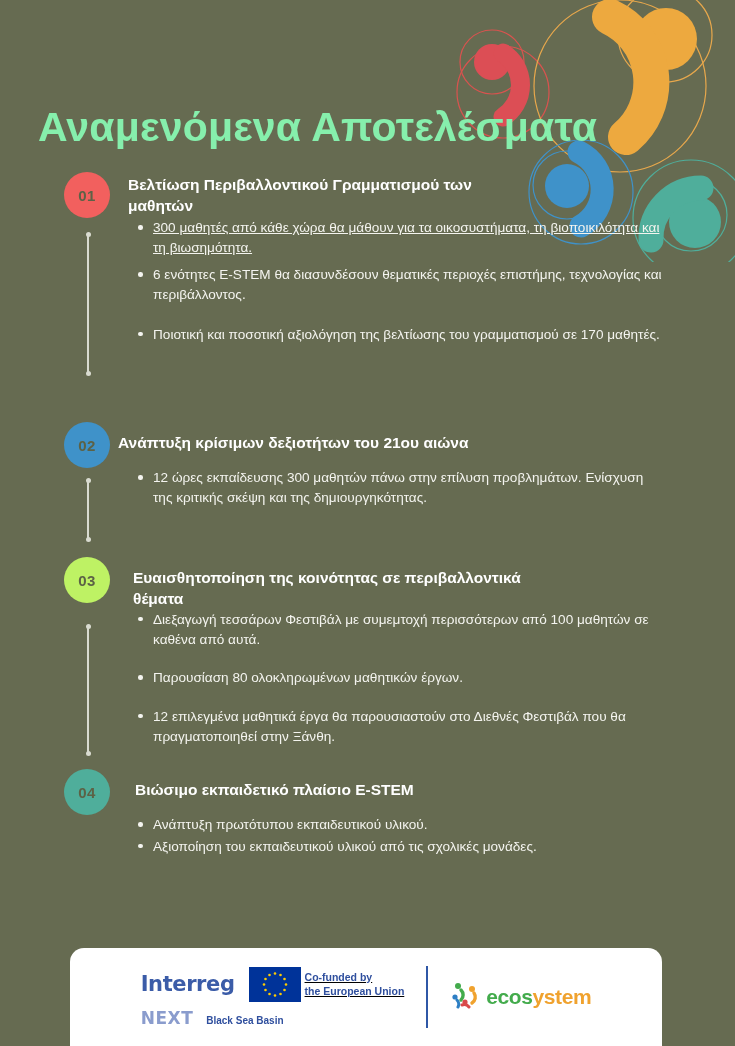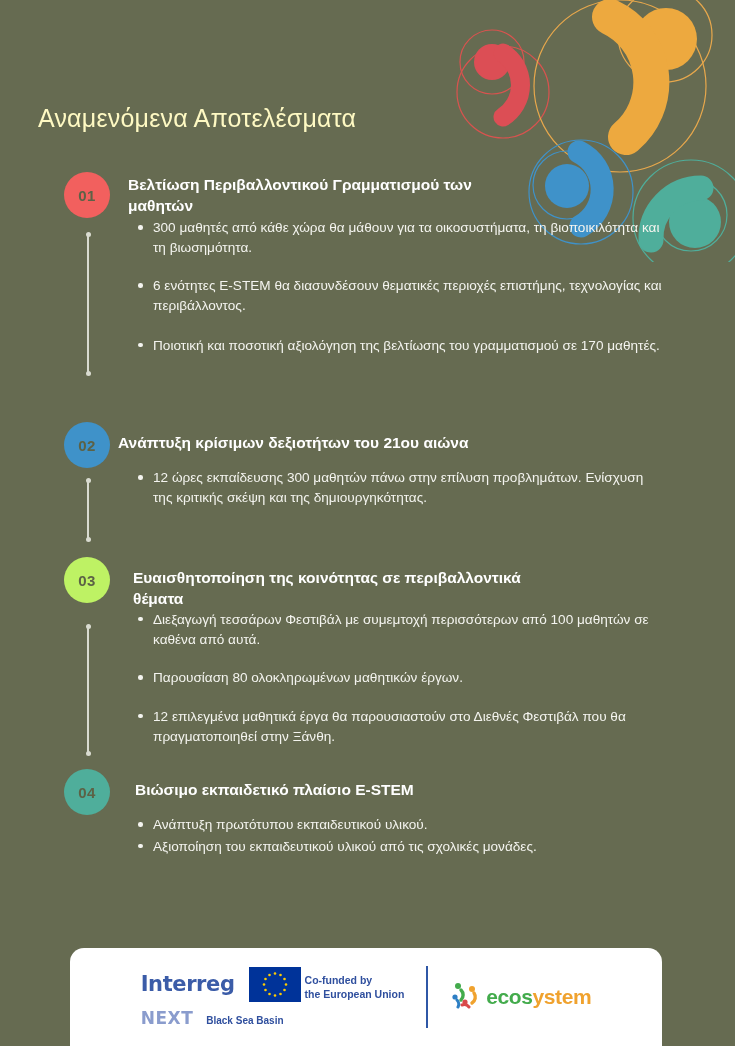--- a/index.html
+++ b/index.html
@@ -12,21 +12,21 @@
   }
   .slide{position:relative;width:735px;height:1046px;overflow:hidden;}
 
   
   .decor{position:absolute;top:0;right:0;width:300px;height:260px;pointer-events:none;}
   .decor svg{display:block;}
 
   
   .title{
     position:absolute;left:38px;top:104px;
-    font-size:25px;font-weight:normal;color:#fef9c3;
+    font-size:41px;font-weight:bold;color:#86efac;
     letter-spacing:.2px;white-space:nowrap;
   }
 
   
   .sections{position:absolute;left:0;top:172px;width:735px;}
   .section{position:relative;}
 
   .sec-head{display:flex;align-items:flex-start;}
   .badge{
     flex:0 0 auto;width:46px;height:46px;border-radius:50%;
@@ -80,21 +80,21 @@
     font-size:21px;font-weight:bold;color:#3b5ca8;letter-spacing:-.4px;
     font-family:"DejaVu Sans",sans-serif;
   }
   .next-row{display:flex;align-items:baseline;gap:13px;}
   .next-word{
     font-size:17px;font-weight:bold;color:#8a9ccd;letter-spacing:.5px;
     font-family:"DejaVu Sans",sans-serif;
   }
   .basin-word{font-size:10px;font-weight:bold;color:#2f4f9e;letter-spacing:0;}
 
-  .eu-block{display:flex;align-items:flex-end;gap:4px;}
+  .eu-block{display:flex;align-items:center;gap:4px;text-decoration:underline;}
   .eu-flag{width:52px;height:35px;background:#003399;position:relative;flex:0 0 auto;}
   .eu-text{font-size:10.5px;font-weight:bold;color:#2f4f9e;line-height:1.35;white-space:nowrap;}
 
   .divider{width:2px;height:62px;background:#2f57a6;}
 
   .eco-block{display:flex;align-items:center;gap:6px;}
   .eco-word{font-size:21px;font-weight:bold;letter-spacing:-.4px;}
   .eco-a{color:#43ab4c;}
   .eco-b{color:#f0a22e;}
 </style>
@@ -141,21 +141,21 @@
   <div class="sections">
 
     <div class="section" style="height:250px;">
       <div class="sec-head" style="padding-left:64px;">
         <div class="badge c1">01</div>
         <div class="sec-title" style="margin-left:18px;width:405px;">Βελτίωση Περιβαλλοντικού Γραμματισμού των μαθητών</div>
       </div>
       <div class="sec-body" style="height:170px;">
         <div class="connector" style="left:87px;top:16px;height:140px;"></div>
         <ul class="bullets" style="position:absolute;left:138px;top:0;width:528px;">
-          <li style="margin-bottom:19px;">300 μαθητές από κάθε χώρα θα μάθουν για τα οικοσυστήματα, τη βιοποικιλότητα και τη βιωσημότητα.</li>
+          <li style="margin-bottom:8px;text-decoration:underline;">300 μαθητές από κάθε χώρα θα μάθουν για τα οικοσυστήματα, τη βιοποικιλότητα και τη βιωσημότητα.</li>
           <li style="margin-bottom:20px;">6 ενότητες E-STEM θα διασυνδέσουν θεματικές περιοχές επιστήμης, τεχνολογίας και περιβάλλοντος.</li>
           <li>Ποιοτική και ποσοτική αξιολόγηση της βελτίωσης του γραμματισμού σε 170 μαθητές.</li>
         </ul>
       </div>
     </div>
 
     <div class="section" style="height:135px;">
       <div class="sec-head" style="padding-left:64px;">
         <div class="badge c2">02</div>
         <div class="sec-title" style="margin-left:8px;width:405px;padding-top:11px;">Ανάπτυξη κρίσιμων δεξιοτήτων του 21ου αιώνα</div>

